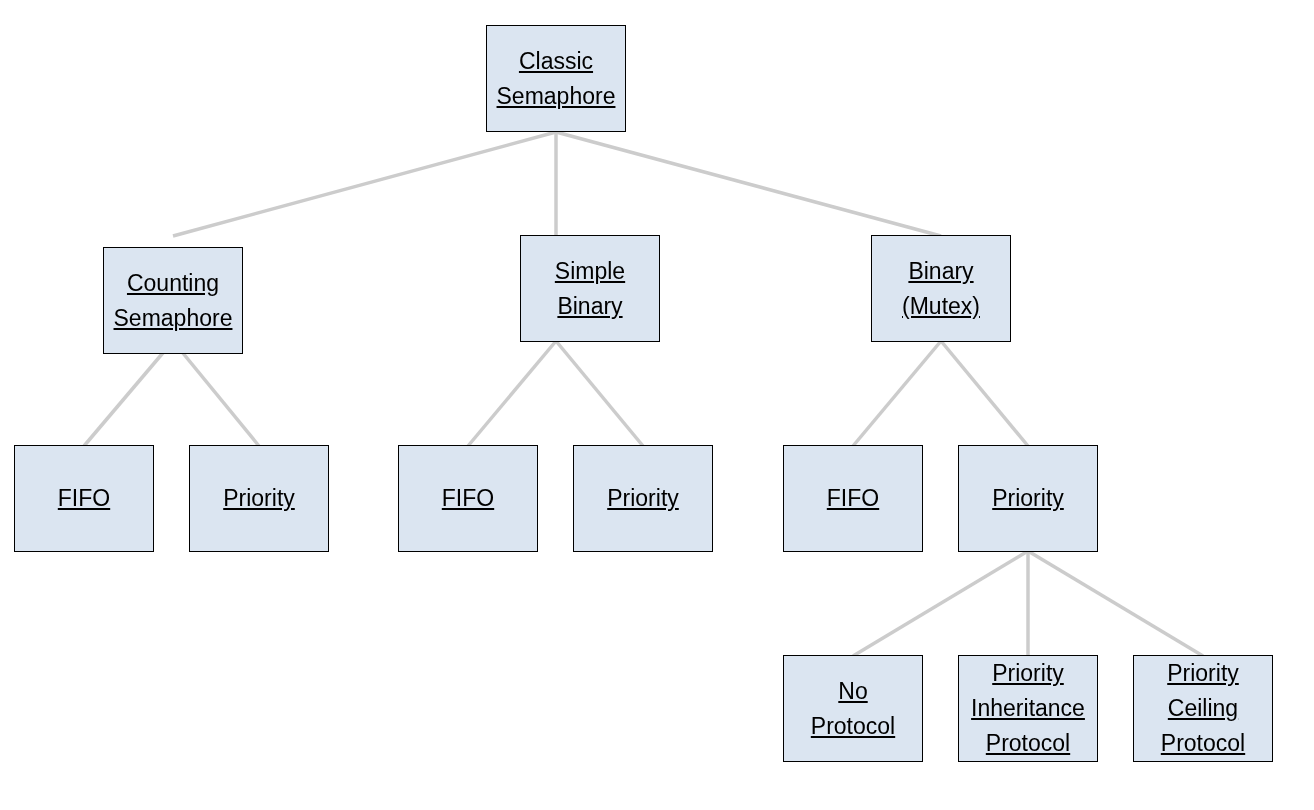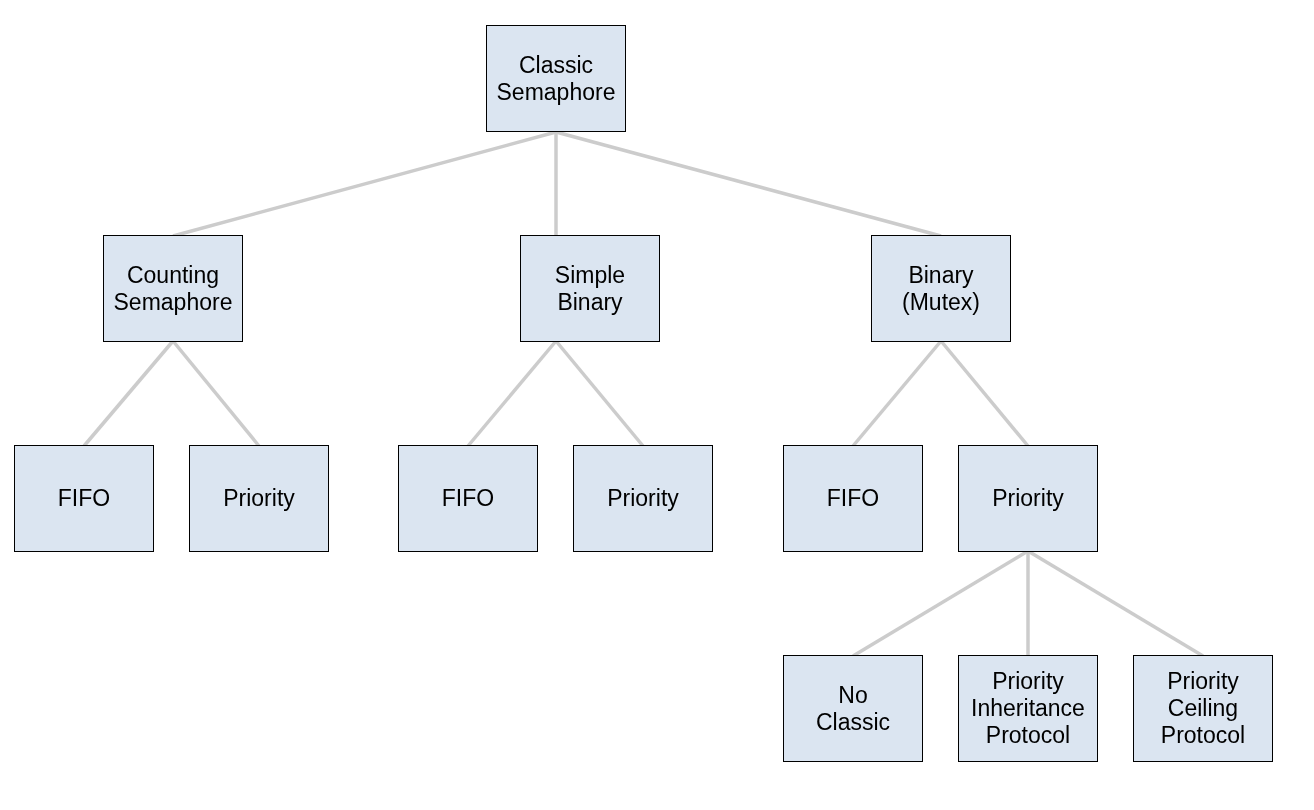--- a/index.html
+++ b/index.html
@@ -34,23 +34,24 @@
     box-sizing: border-box;
     background: #dbe5f1;
     border: 1.5px solid #000000;
     display: flex;
     align-items: center;
     justify-content: center;
     text-align: center;
   }
   .label {
     font-size: 23px;
-    line-height: 27px;
+    line-height: 35px;
     color: #000000;
     white-space: pre-line;
+    text-decoration: underline;
   }
 </style>
 </head>
 <body>
 
 <div class="canvas">
 
   <svg class="edges" viewBox="0 0 1314 810" aria-hidden="true">
     <line class="edge" x1="556" y1="132" x2="173" y2="236"></line>
     <line class="edge" x1="556" y1="132" x2="556" y2="236"></line>
@@ -64,21 +65,21 @@
     <line class="edge" x1="1028" y1="551" x2="853" y2="656"></line>
     <line class="edge" x1="1028" y1="551" x2="1028" y2="656"></line>
     <line class="edge" x1="1028" y1="551" x2="1203" y2="656"></line>
   </svg>
 
   <div class="node" style="left:486px; top:25px;">
     <span class="label">Classic
 Semaphore</span>
   </div>
 
-  <div class="node" style="left:103px; top:235px;align-items:center;">
+  <div class="node" style="left:103px; top:247px;align-items:center;">
     <span class="label">Counting
 Semaphore</span>
   </div>
 
   <div class="node" style="left:486px; top:235px;margin-left:34px;">
     <span class="label">Simple
 Binary</span>
   </div>
 
   <div class="node" style="left:871px; top:235px;">
@@ -105,21 +106,21 @@
   <div class="node" style="left:783px; top:445px;">
     <span class="label">FIFO</span>
   </div>
 
   <div class="node" style="left:958px; top:445px;">
     <span class="label">Priority</span>
   </div>
 
   <div class="node" style="left:783px; top:655px;">
     <span class="label">No
-Classic</span>
+Protocol</span>
   </div>
 
   <div class="node" style="left:958px; top:655px;">
     <span class="label">Priority
 Inheritance
 Protocol</span>
   </div>
 
   <div class="node" style="left:1133px; top:655px;">
     <span class="label">Priority

